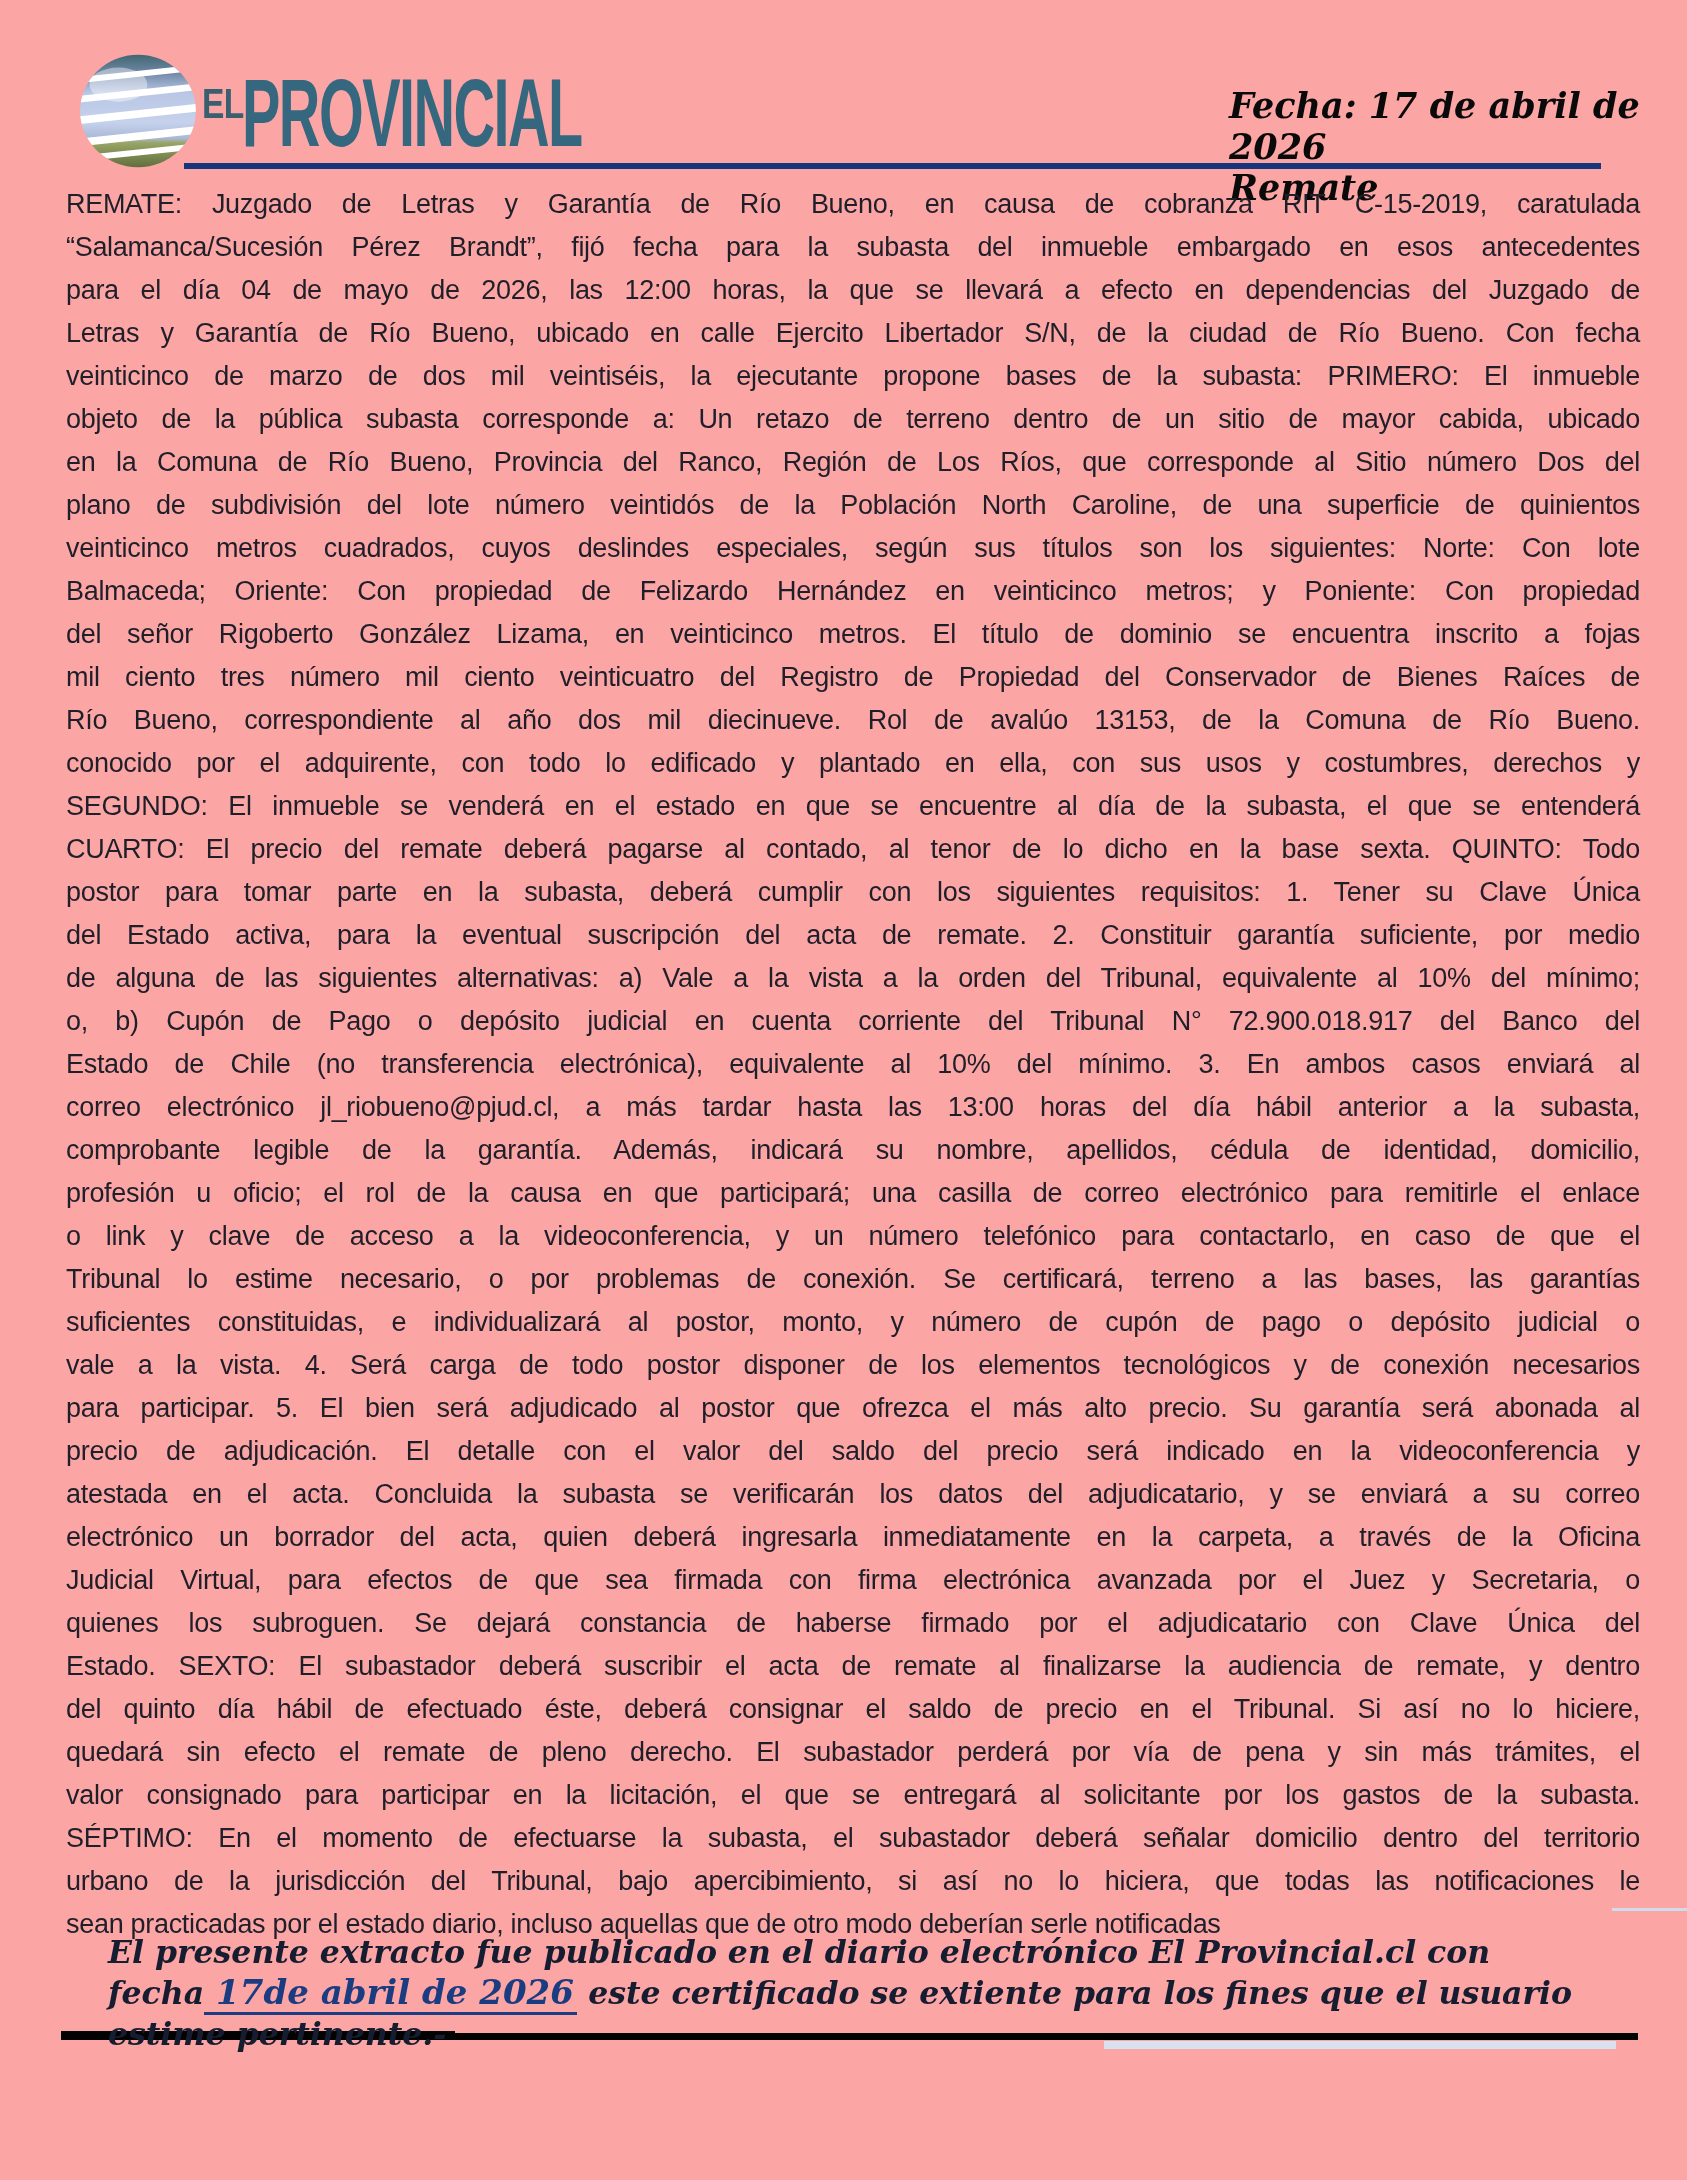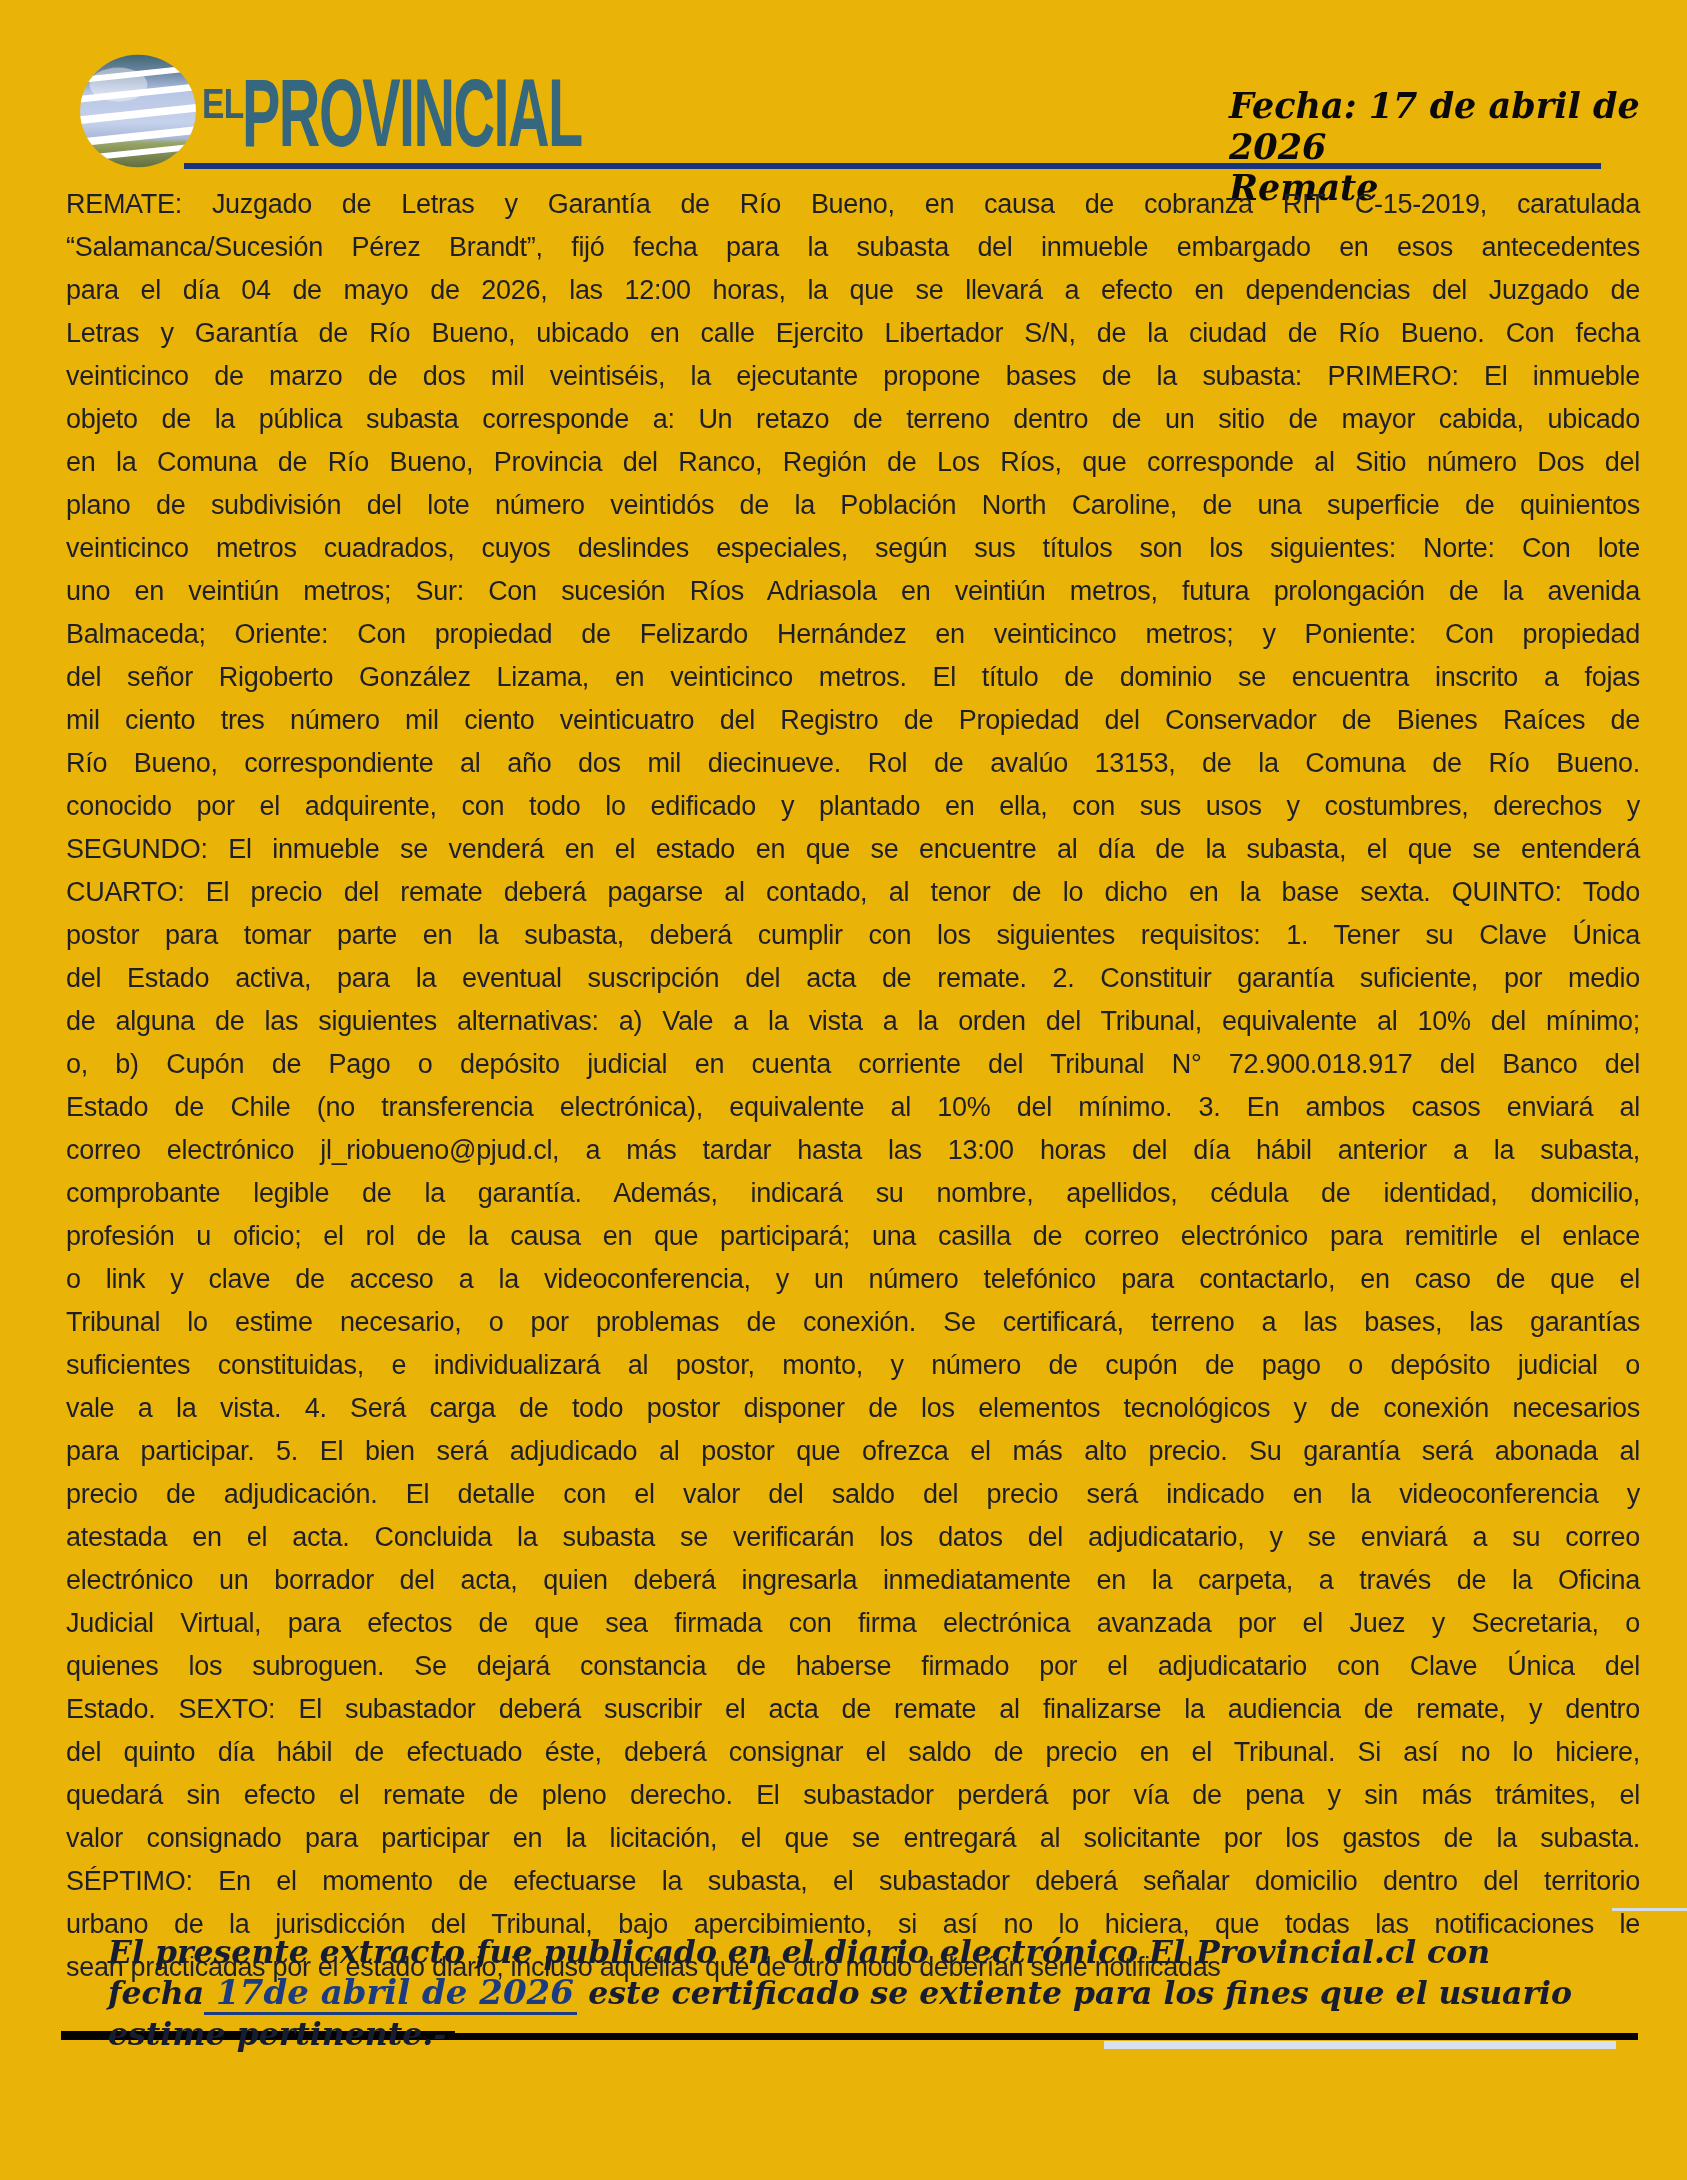--- a/index.html
+++ b/index.html
@@ -1,19 +1,19 @@
 <!DOCTYPE html>
 <html style="font-size:13.6px"><head>
 <meta charset="utf-8">
 <style>
   html,body{margin:0;padding:0;background:#888;}
   .page{
     position:relative;
     width:1687px;height:2181px;
-    background:#eab308;
+    background:#fca5a5;
     overflow:hidden;
     font-family:"Liberation Sans",sans-serif;
   }
   
   .globe{position:absolute;left:79px;top:54px;}
   .brand-el{
     position:absolute;left:202px;top:82px;
     font-weight:bold;font-size:43px;line-height:1;
     color:#3a5f70;transform:scale(.78,1);transform-origin:left top;
     letter-spacing:-0.9px;
@@ -104,21 +104,20 @@
   <div class="notice">
       <div class="notice-line">REMATE: Juzgado de Letras y Garantía de Río Bueno, en causa de cobranza RIT C-15-2019, caratulada</div>
       <div class="notice-line">“Salamanca/Sucesión Pérez Brandt”, fijó fecha para la subasta del inmueble embargado en esos antecedentes</div>
       <div class="notice-line">para el día 04 de mayo de 2026, las 12:00 horas, la que se llevará a efecto en dependencias del Juzgado de</div>
       <div class="notice-line">Letras y Garantía de Río Bueno, ubicado en calle Ejercito Libertador S/N, de la ciudad de Río Bueno. Con fecha</div>
       <div class="notice-line">veinticinco de marzo de dos mil veintiséis, la ejecutante propone bases de la subasta: PRIMERO: El inmueble</div>
       <div class="notice-line">objeto de la pública subasta corresponde a: Un retazo de terreno dentro de un sitio de mayor cabida, ubicado</div>
       <div class="notice-line">en la Comuna de Río Bueno, Provincia del Ranco, Región de Los Ríos, que corresponde al Sitio número Dos del</div>
       <div class="notice-line">plano de subdivisión del lote número veintidós de la Población North Caroline, de una superficie de quinientos</div>
       <div class="notice-line">veinticinco metros cuadrados, cuyos deslindes especiales, según sus títulos son los siguientes: Norte: Con lote</div>
-      <div class="notice-line">uno en veintiún metros; Sur: Con sucesión Ríos Adriasola en veintiún metros, futura prolongación de la avenida</div>
       <div class="notice-line">Balmaceda; Oriente: Con propiedad de Felizardo Hernández en veinticinco metros; y Poniente: Con propiedad</div>
       <div class="notice-line">del señor Rigoberto González Lizama, en veinticinco metros. El título de dominio se encuentra inscrito a fojas</div>
       <div class="notice-line">mil ciento tres número mil ciento veinticuatro del Registro de Propiedad del Conservador de Bienes Raíces de</div>
       <div class="notice-line">Río Bueno, correspondiente al año dos mil diecinueve. Rol de avalúo 13153, de la Comuna de Río Bueno.</div>
       <div class="notice-line">conocido por el adquirente, con todo lo edificado y plantado en ella, con sus usos y costumbres, derechos y</div>
       <div class="notice-line">SEGUNDO: El inmueble se venderá en el estado en que se encuentre al día de la subasta, el que se entenderá</div>
       <div class="notice-line">CUARTO: El precio del remate deberá pagarse al contado, al tenor de lo dicho en la base sexta. QUINTO: Todo</div>
       <div class="notice-line">postor para tomar parte en la subasta, deberá cumplir con los siguientes requisitos: 1. Tener su Clave Única</div>
       <div class="notice-line">del Estado activa, para la eventual suscripción del acta de remate. 2. Constituir garantía suficiente, por medio</div>
       <div class="notice-line">de alguna de las siguientes alternativas: a) Vale a la vista a la orden del Tribunal, equivalente al 10% del mínimo;</div>

